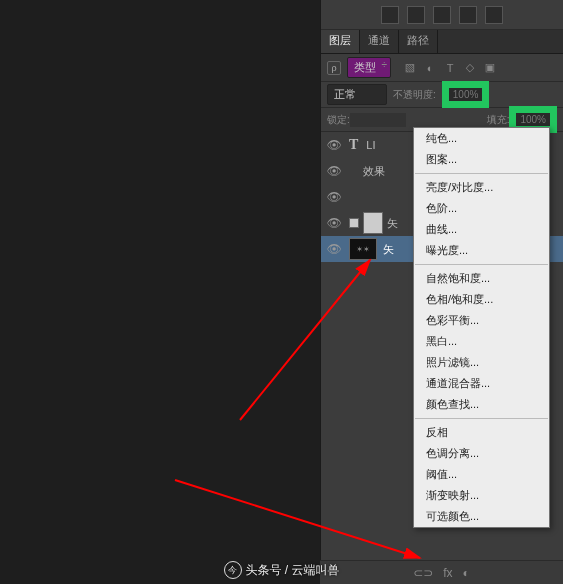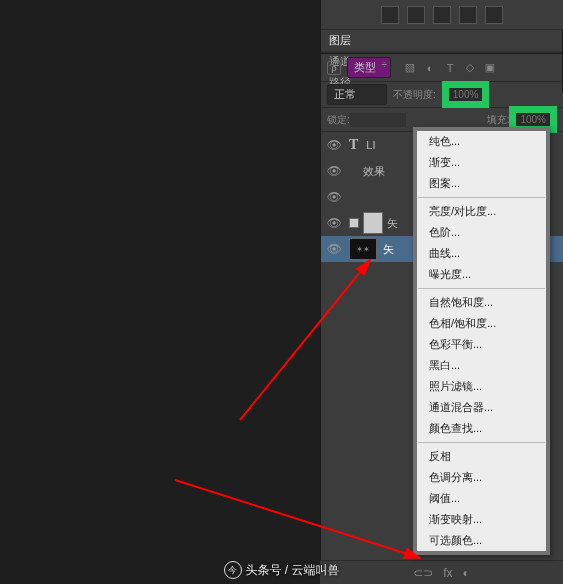--- a/index.html
+++ b/index.html
@@ -1,21 +1,21 @@
 <!DOCTYPE html>
 <html><head>
 <meta charset="utf-8">
 <style>
 * { margin: 0; padding: 0; box-sizing: border-box; font-family: "Microsoft YaHei", sans-serif; }
 body { width: 563px; height: 584px; background: #262626; overflow: hidden; position: relative; }
 .canvas { position: absolute; left: 0; top: 0; width: 320px; height: 584px; background: #1e1e1e; }
 .panel { position: absolute; right: 0; top: 0; width: 243px; height: 584px; background: #3c3c3c; border-left: 1px solid #1a1a1a; }
 .top-icons { height: 30px; display: flex; justify-content: center; align-items: center; gap: 8px; border-bottom: 1px solid #2a2a2a; }
 .top-icons .ico { width: 18px; height: 18px; background: #2a2a2a; border: 1px solid #555; }
-.tabs { display: flex; height: 24px; background: #2f2f2f; border-bottom: 1px solid #1a1a1a; flex-direction: column; }
+.tabs { display: flex; height: 24px; background: #2f2f2f; border-bottom: 1px solid #1a1a1a; }
 .tab { padding: 3px 8px; font-size: 11px; color: #aaa; border-right: 1px solid #1a1a1a; cursor: pointer; }
 .tab.active { background: #3c3c3c; color: #eee; }
 .filter-row { display: flex; align-items: center; height: 28px; padding: 0 6px; border-bottom: 1px solid #2a2a2a; gap: 6px; }
 .filter-icon { width: 14px; height: 14px; border: 1px solid #666; border-radius: 2px; display: flex; align-items: center; justify-content: center; color: #aaa; font-size: 9px; }
 .filter-select { background: #701a75; color: #ccc; font-size: 11px; padding: 2px 14px 2px 6px; border: 1px solid #222; border-radius: 2px; position: relative; }
 .filter-select::after { content: "÷"; position: absolute; right: 3px; top: 1px; color: #888; font-size: 10px; }
 .type-icons { display: flex; gap: 6px; margin-left: 6px; }
 .type-icons span { width: 14px; height: 14px; color: #888; font-size: 11px; display: flex; align-items: center; justify-content: center; }
 .blend-row { display: flex; align-items: center; height: 26px; padding: 0 6px; border-bottom: 1px solid #2a2a2a; gap: 6px; }
 .blend-select { background: #2a2a2a; color: #ccc; font-size: 11px; padding: 2px 16px 2px 6px; border: 1px solid #222; border-radius: 2px; flex: 0 0 60px; }
@@ -24,21 +24,21 @@
 .lock-row { display: flex; align-items: center; height: 24px; padding: 0 6px; border-bottom: 1px solid #2a2a2a; color: #888; font-size: 10px; }
 .lock-row .li { width: 14px; height: 14px; background: #333; }
 .layer { display: flex; align-items: center; height: 26px; padding: 0 6px; color: #bbb; font-size: 11px; }
 .eye { width: 14px; height: 14px; display: flex; align-items: center; justify-content: center; color: #999; font-size: 12px; margin-right: 8px; }
 .layer .indent { width: 14px; }
 .layer.sel { background: #4a6a8a; color: #fff; }
 .thumb { width: 28px; height: 22px; border: 1px solid #666; background: #fff; margin-right: 6px; display: flex; align-items: center; justify-content: center; font-size: 8px; color: #222; }
 .thumb.dark { background: #111; color: #888; }
 .t-ico { font-family: serif; font-weight: bold; font-size: 14px; margin-right: 8px; }
 .mask { width: 20px; height: 22px; border: 1px solid #666; background: #ccc; margin-right: 4px; }
-.context { position: absolute; left: 413px; top: 127px; width: 137px; background: #ededed; border: 4px solid #737373; box-shadow: 2px 2px 6px rgba(0,0,0,0.4); z-index: 10; }
+.context { position: absolute; left: 413px; top: 127px; width: 137px; background: #ededed; border: 1px solid #737373; box-shadow: 2px 2px 6px rgba(0,0,0,0.4); z-index: 10; }
 .mi { padding: 3px 12px; font-size: 11px; color: #222; cursor: pointer; white-space: nowrap; }
 .sep { height: 1px; background: #bbb; margin: 3px 1px; }
 .arrow { position: absolute; pointer-events: none; z-index: 20; }
 .wm { position: absolute; bottom: 5px; left: 50%; transform: translateX(-50%); color: #ececec; font-size: 12px; z-index: 30; display: flex; align-items: center; gap: 4px; text-shadow: 0 0 3px #000; }
 .wm .circ { width: 18px; height: 18px; border: 1.5px solid #ddd; border-radius: 50%; display: flex; align-items: center; justify-content: center; font-size: 9px; }
 .bottom-row { position: absolute; bottom: 0; left: 320px; right: 0; height: 24px; background: #3a3a3a; border-top: 1px solid #2a2a2a; display: flex; align-items: center; justify-content: center; gap: 10px; color: #888; font-size: 12px; }
 </style>
 </head>
 <body>
 
@@ -118,21 +118,20 @@
 </div>
 
 <div class="bottom-row">
   <span>⊂⊃</span>
   <span>fx</span>
   <span>◐</span>
 </div>
 
 <div class="context">
   <div class="mi">纯色...</div>
-  <div class="mi">渐变...</div>
   <div class="mi">图案...</div>
   <div class="sep"></div>
   <div class="mi">亮度/对比度...</div>
   <div class="mi">色阶...</div>
   <div class="mi">曲线...</div>
   <div class="mi">曝光度...</div>
   <div class="sep"></div>
   <div class="mi">自然饱和度...</div>
   <div class="mi">色相/饱和度...</div>
   <div class="mi">色彩平衡...</div>

